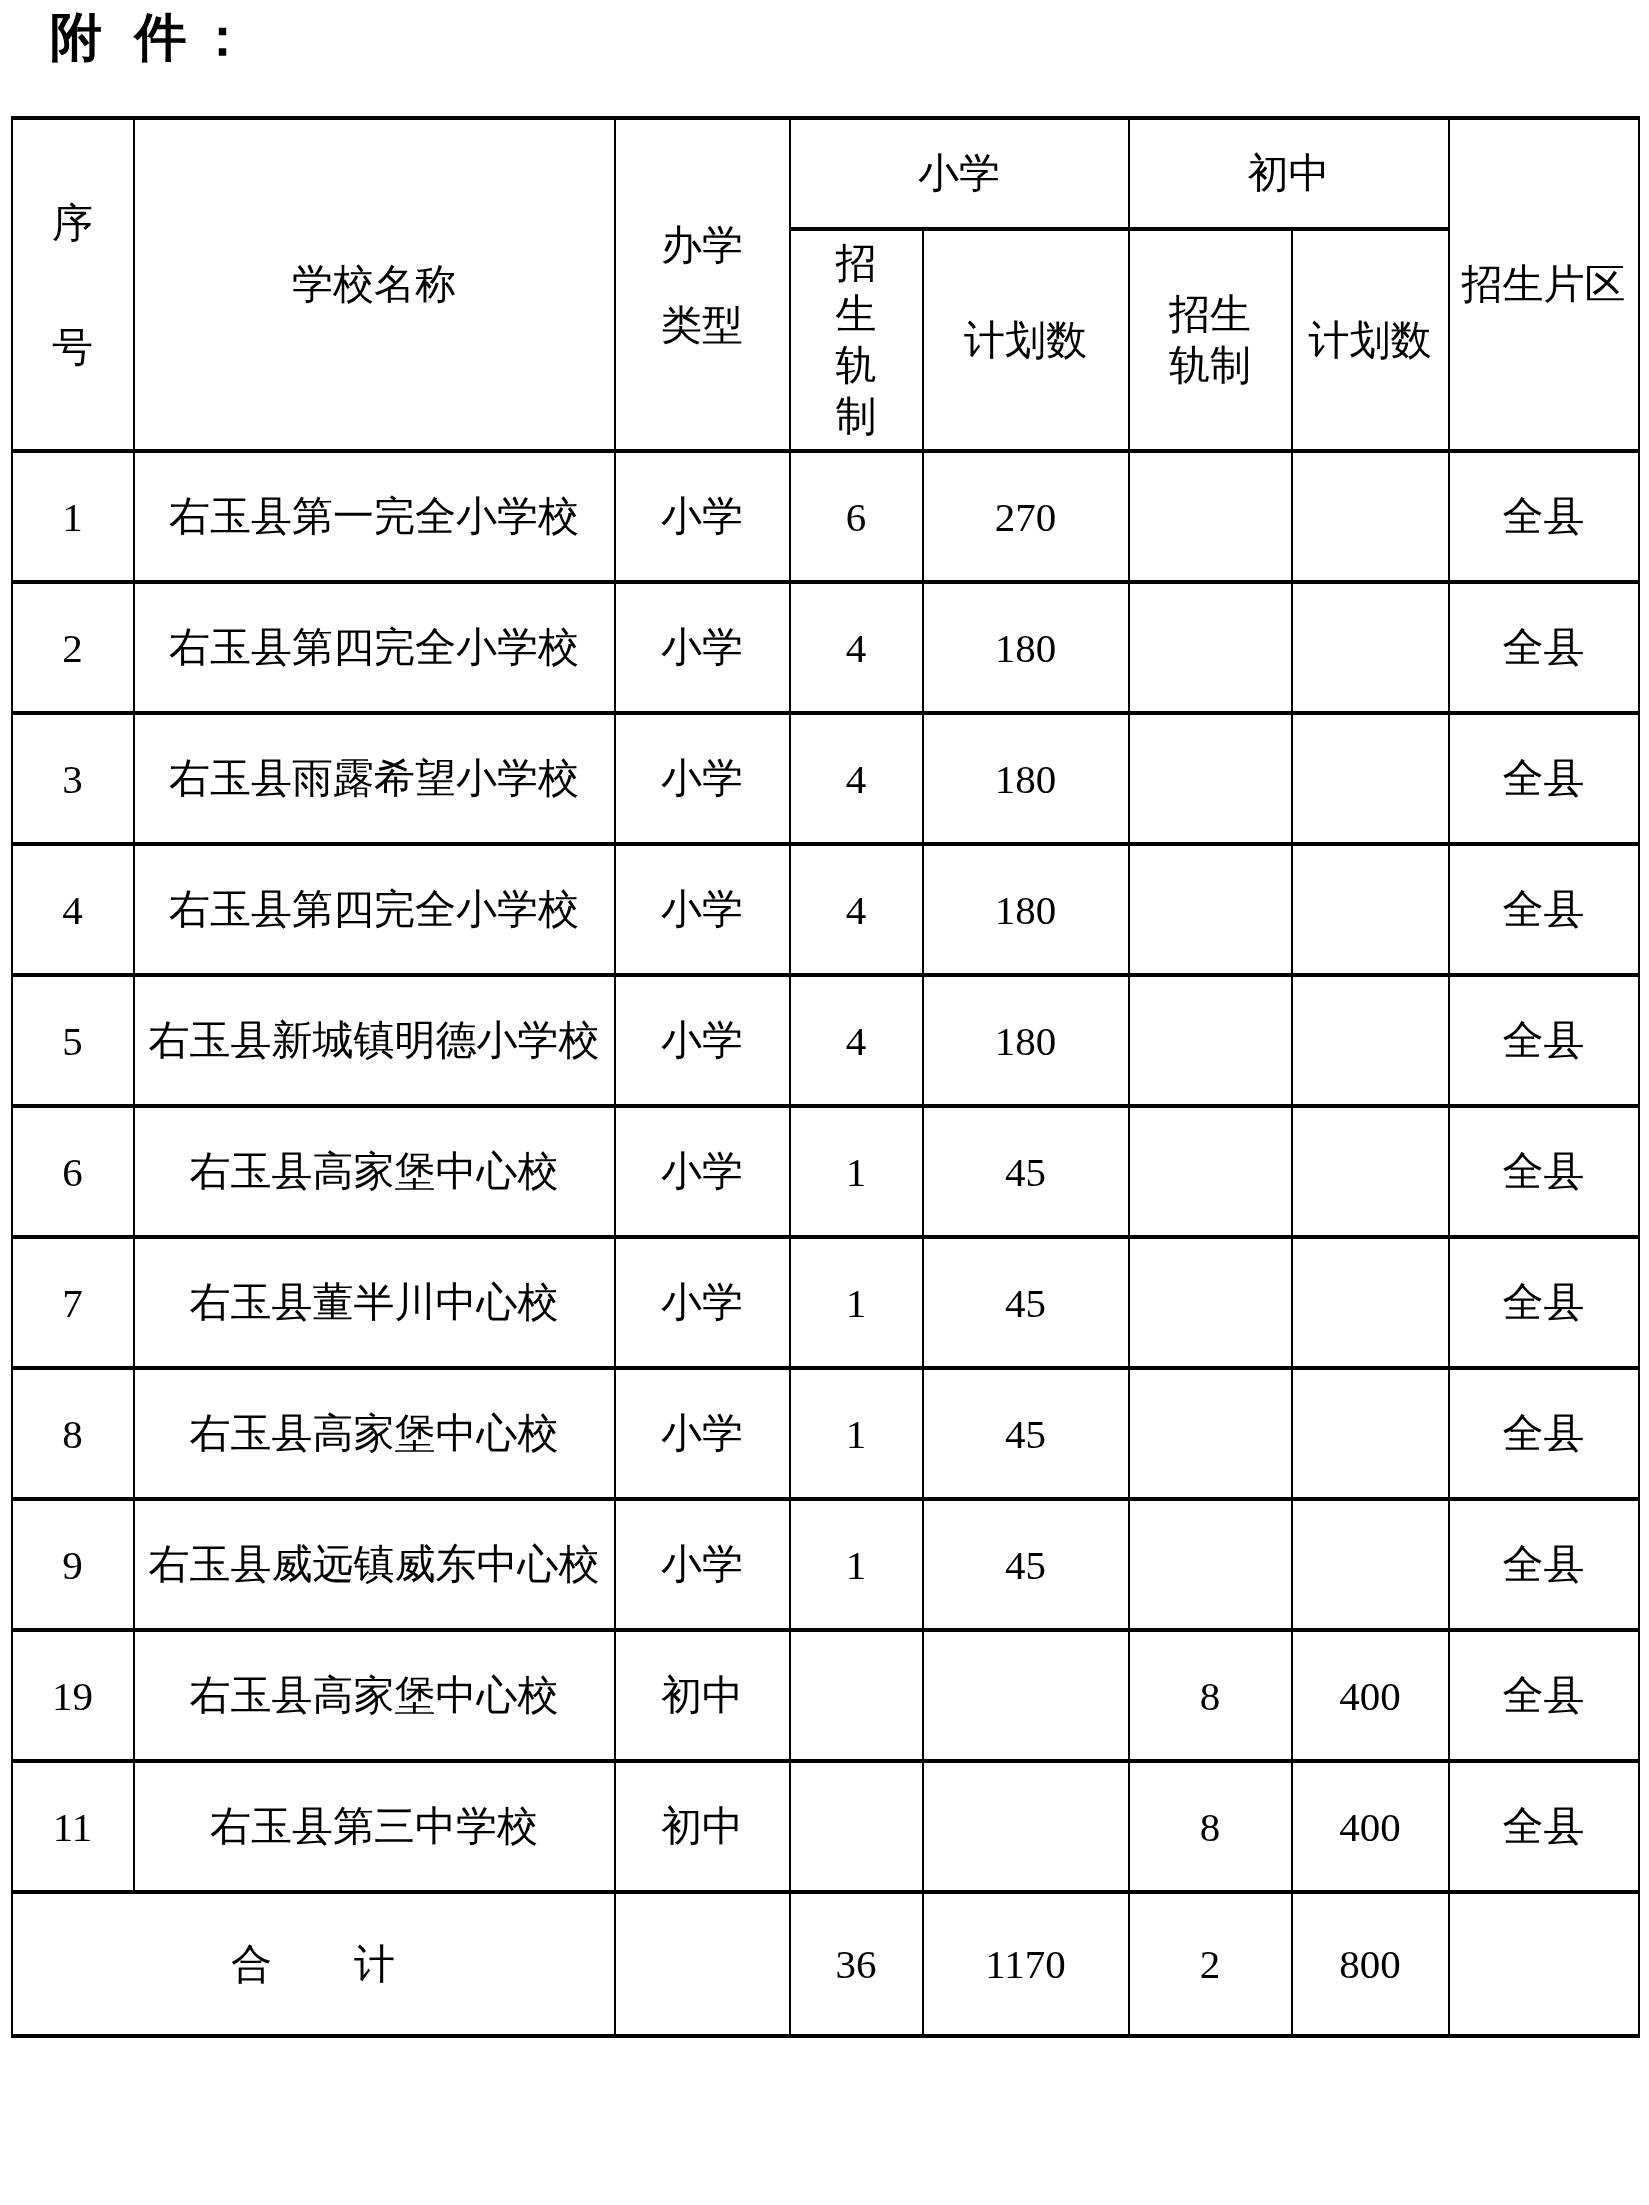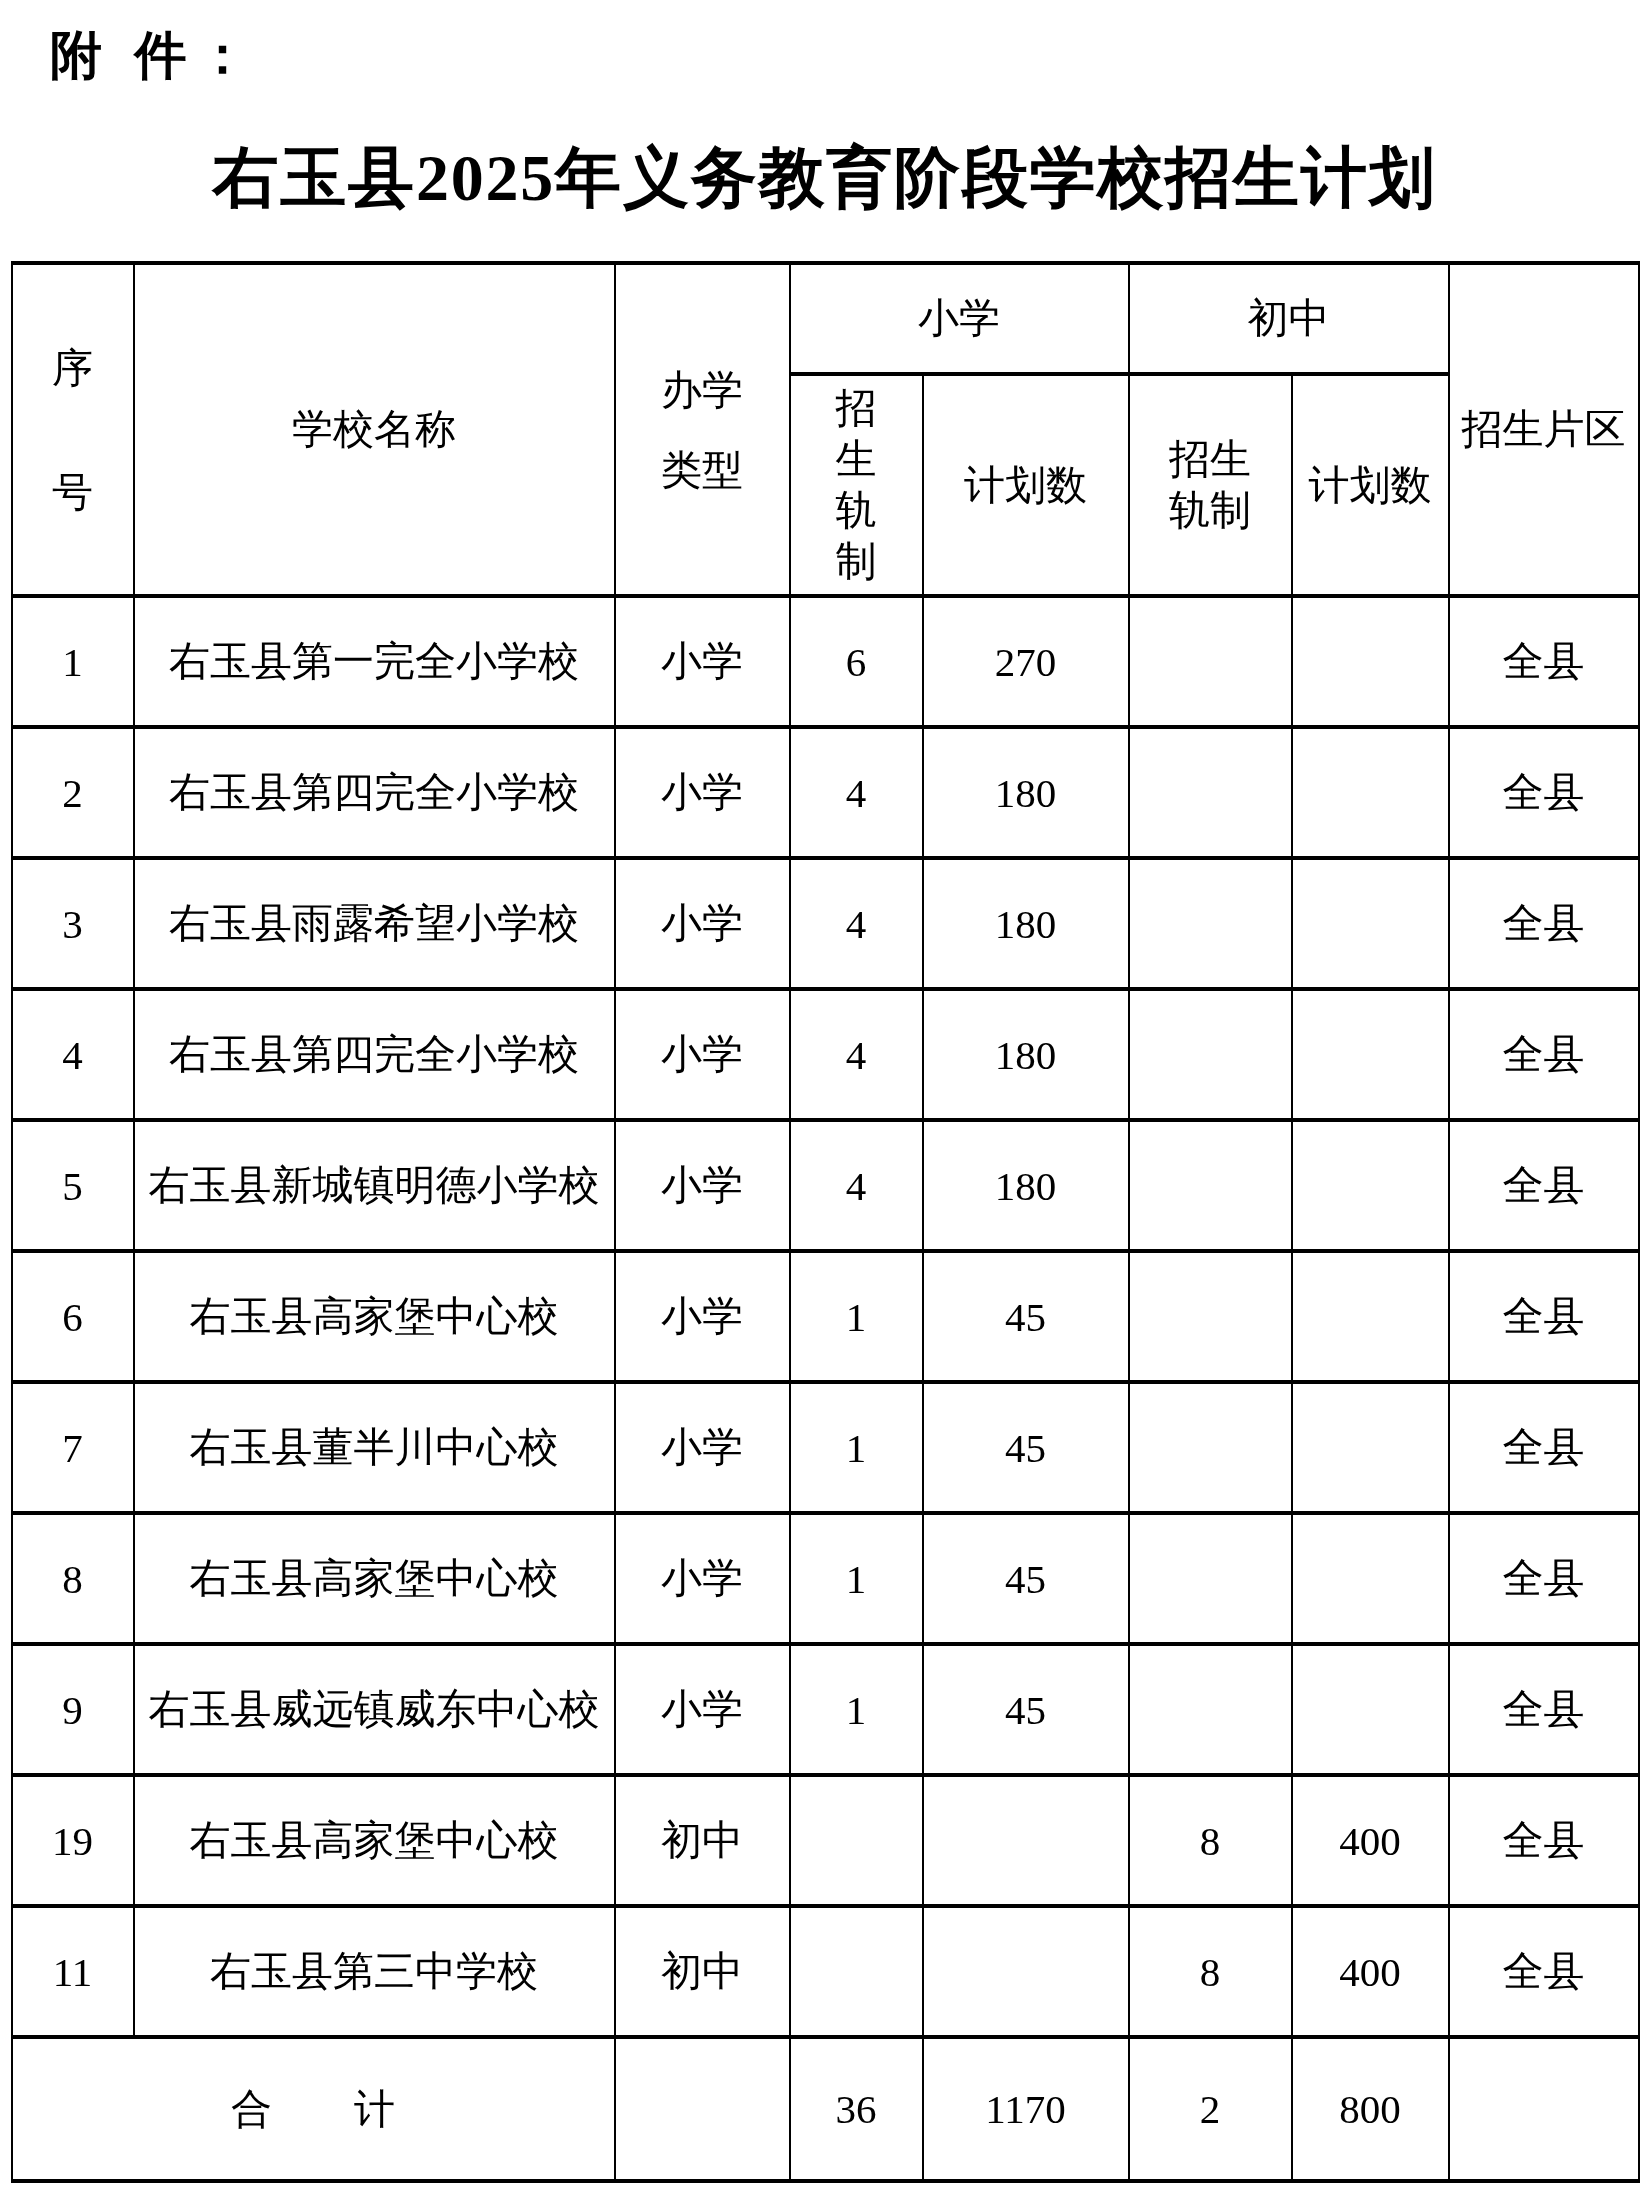--- a/index.html
+++ b/index.html
@@ -6,21 +6,21 @@
   .page{
     position:relative;
     width:1649px;
     height:2205px;
     background:#ffffff;
     color:#000;
     font-family:"Liberation Serif","DejaVu Serif",serif;
     overflow:hidden;
   }
   .attachment{
-    padding:27px 0 0 50px;
+    padding:9px 0 0 50px;
     font-size:52px;
     font-weight:bold;
     letter-spacing:9.8px;
     line-height:1.1;
   }
   .doc-title{
     margin-top:61px;
     text-align:center;
     font-size:66px;
     font-weight:bold;
@@ -57,21 +57,20 @@
   .tracks-head-v{line-height:51px;}
   .tracks-head-2{line-height:51px;}
 </style>
 </head>
 <body>
 
 <div class="page">
 
   <div class="attachment">附 件：</div>
 
-  <div class="doc-title">右玉县2025年义务教育阶段学校招生计划</div>
 
   <table class="enroll">
     <colgroup>
       <col style="width:122px">
       <col style="width:481px">
       <col style="width:175px">
       <col style="width:133px">
       <col style="width:206px">
       <col style="width:163px">
       <col style="width:157px">

